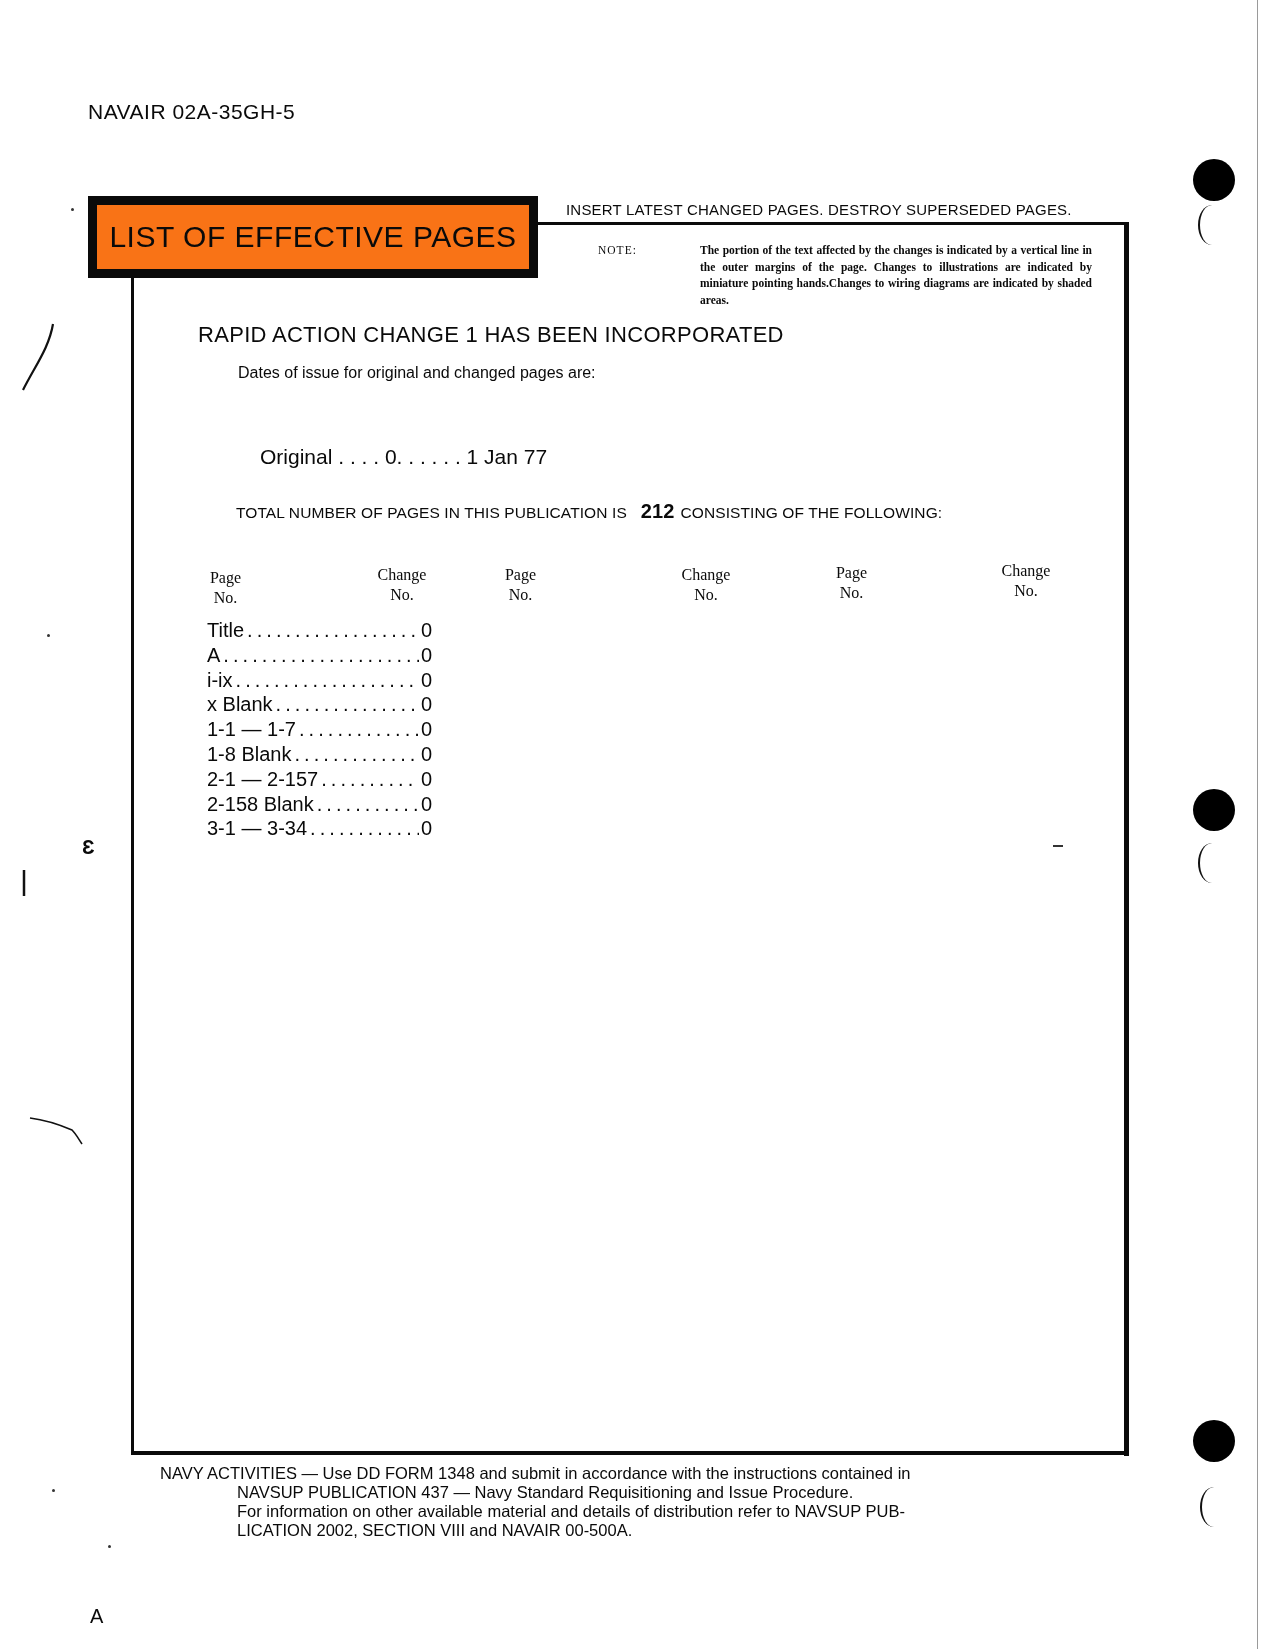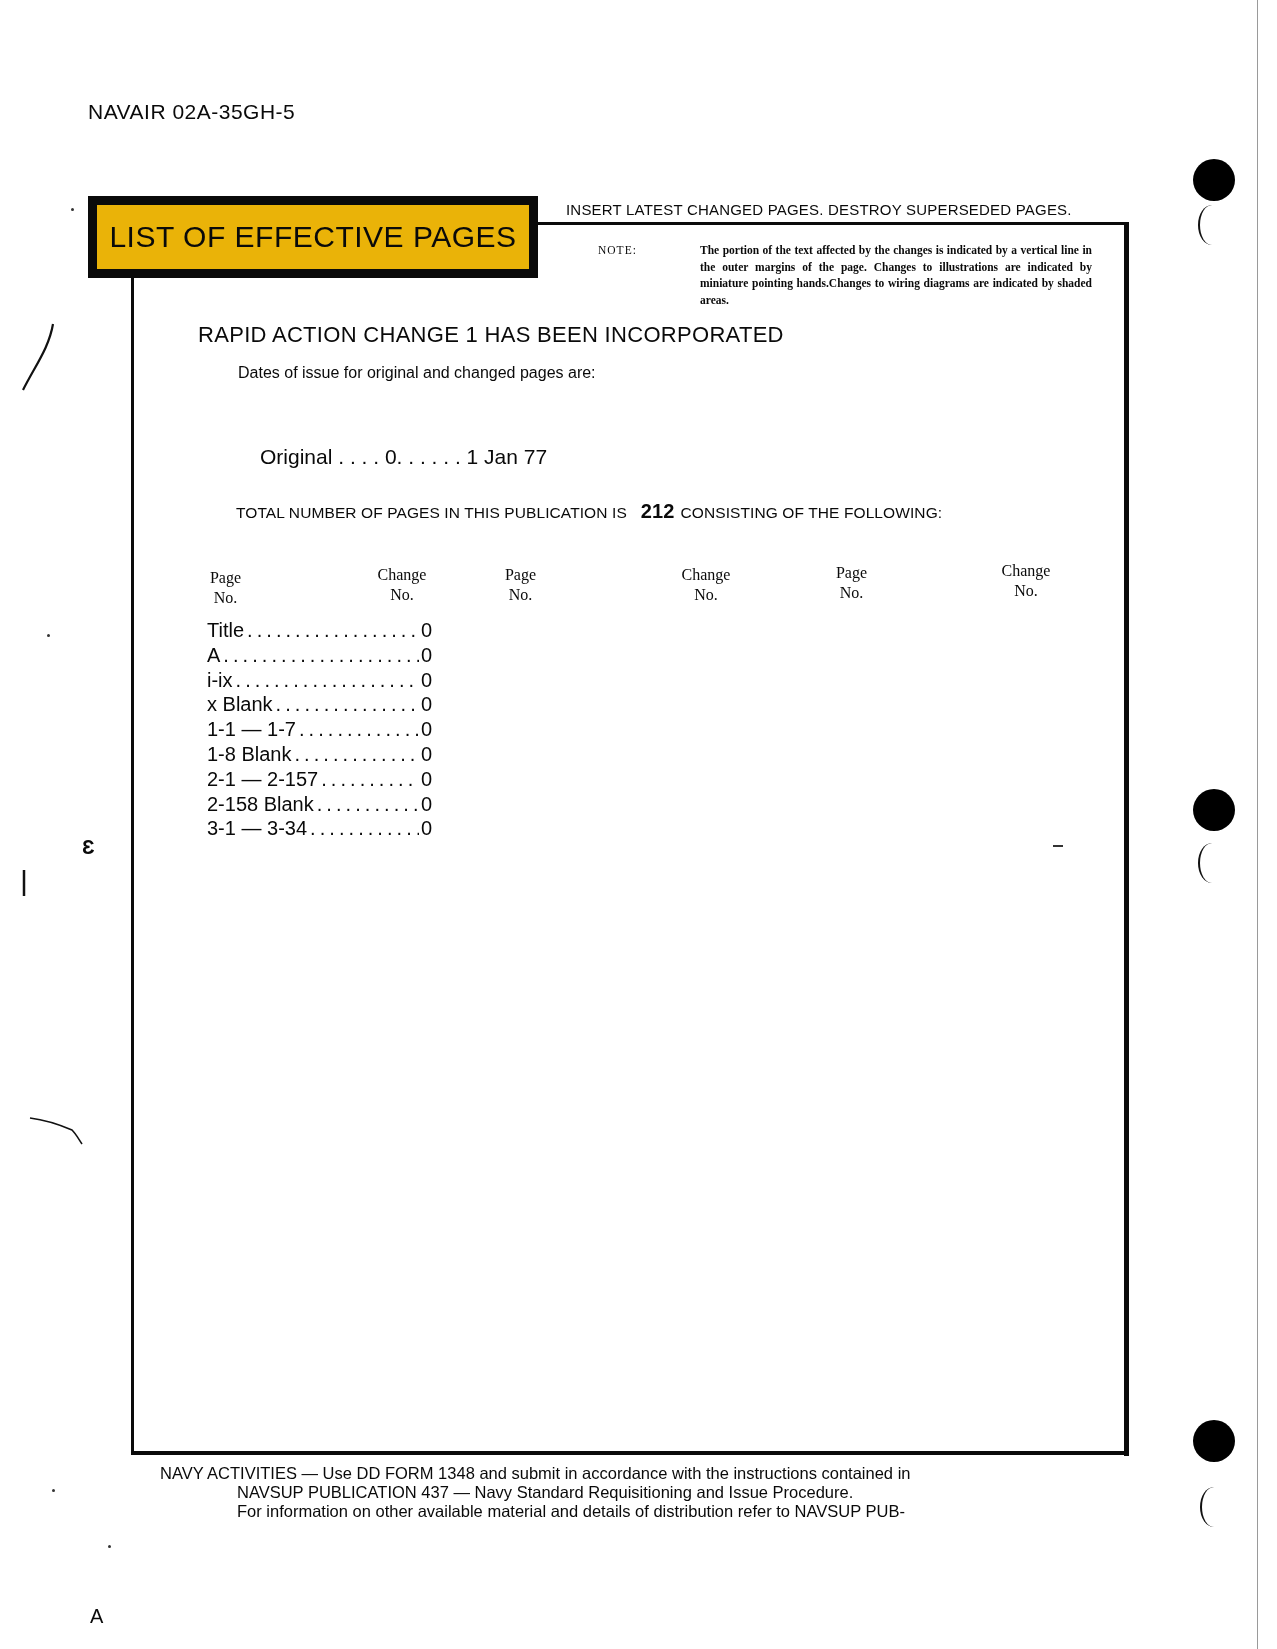--- a/index.html
+++ b/index.html
@@ -11,21 +11,21 @@
     
     .frame {
       position: absolute; left: 131px; top: 222px; width: 998px; height: 1233px;
       border: 3px solid #0a0a0a; border-top-width: 3px; box-sizing: border-box;
     }
     .frame-right-thick { position: absolute; left: 1124px; top: 222px; width: 5px; height: 1234px; background: #0a0a0a; }
     .frame-bottom-thick { position: absolute; left: 131px; top: 1451px; width: 998px; height: 4px; background: #0a0a0a; }
 
     .title-box {
       position: absolute; left: 88px; top: 196px; width: 450px; height: 82px;
-      border: 9px solid #0a0a0a; box-sizing: border-box; background: #eab308;
+      border: 9px solid #0a0a0a; box-sizing: border-box; background: #f97316;
       display: flex; align-items: center; justify-content: center;
     }
     .title-text { font-size: 30px; letter-spacing: 0.5px; }
 
     .doc-id { left: 88px; top: 100px; font-size: 21px; letter-spacing: 0.5px; }
     .insert-line { left: 558px; top: 201px; font-size: 15px; letter-spacing: 0.2px; white-space: nowrap; margin-left: 8px; }
 
     .note { left: 598px; top: 242px; width: 494px; font-size: 11.5px; line-height: 16.5px; font-weight: bold; display: flex; }
     .note-label { width: 58px; flex: 0 0 58px; font-weight: normal; letter-spacing: 1px; }
     .note-body { text-align: justify; }
@@ -159,20 +159,21 @@
     <span class="lep-page">3-1 — 3-34</span>
       <span class="lep-dots"></span>
       <span class="lep-change">0</span>
   </div>
 </div>
 
 <div class="abs sans footer">
   <span style="display:block">NAVY ACTIVITIES — Use DD FORM 1348 and submit in accordance with the instructions contained in</span>
   <span class="indent">NAVSUP PUBLICATION 437 — Navy Standard Requisitioning and Issue Procedure.</span>
   <span class="indent">For information on other available material and details of distribution refer to NAVSUP PUB-</span>
+  <span class="indent">LICATION 2002, SECTION VIII and NAVAIR 00-500A.</span>
 </div>
 
 <div class="abs sans page-letter">A</div>
 
 <div class="edge-line"></div>
 <div class="hole" style="left:1193px; top:159px;"></div>
 <div class="arc" style="left:1198px; top:205px;"></div>
 <div class="hole" style="left:1193px; top:789px;"></div>
 <div class="arc" style="left:1198px; top:843px;"></div>
 <div class="hole" style="left:1193px; top:1420px;"></div>

